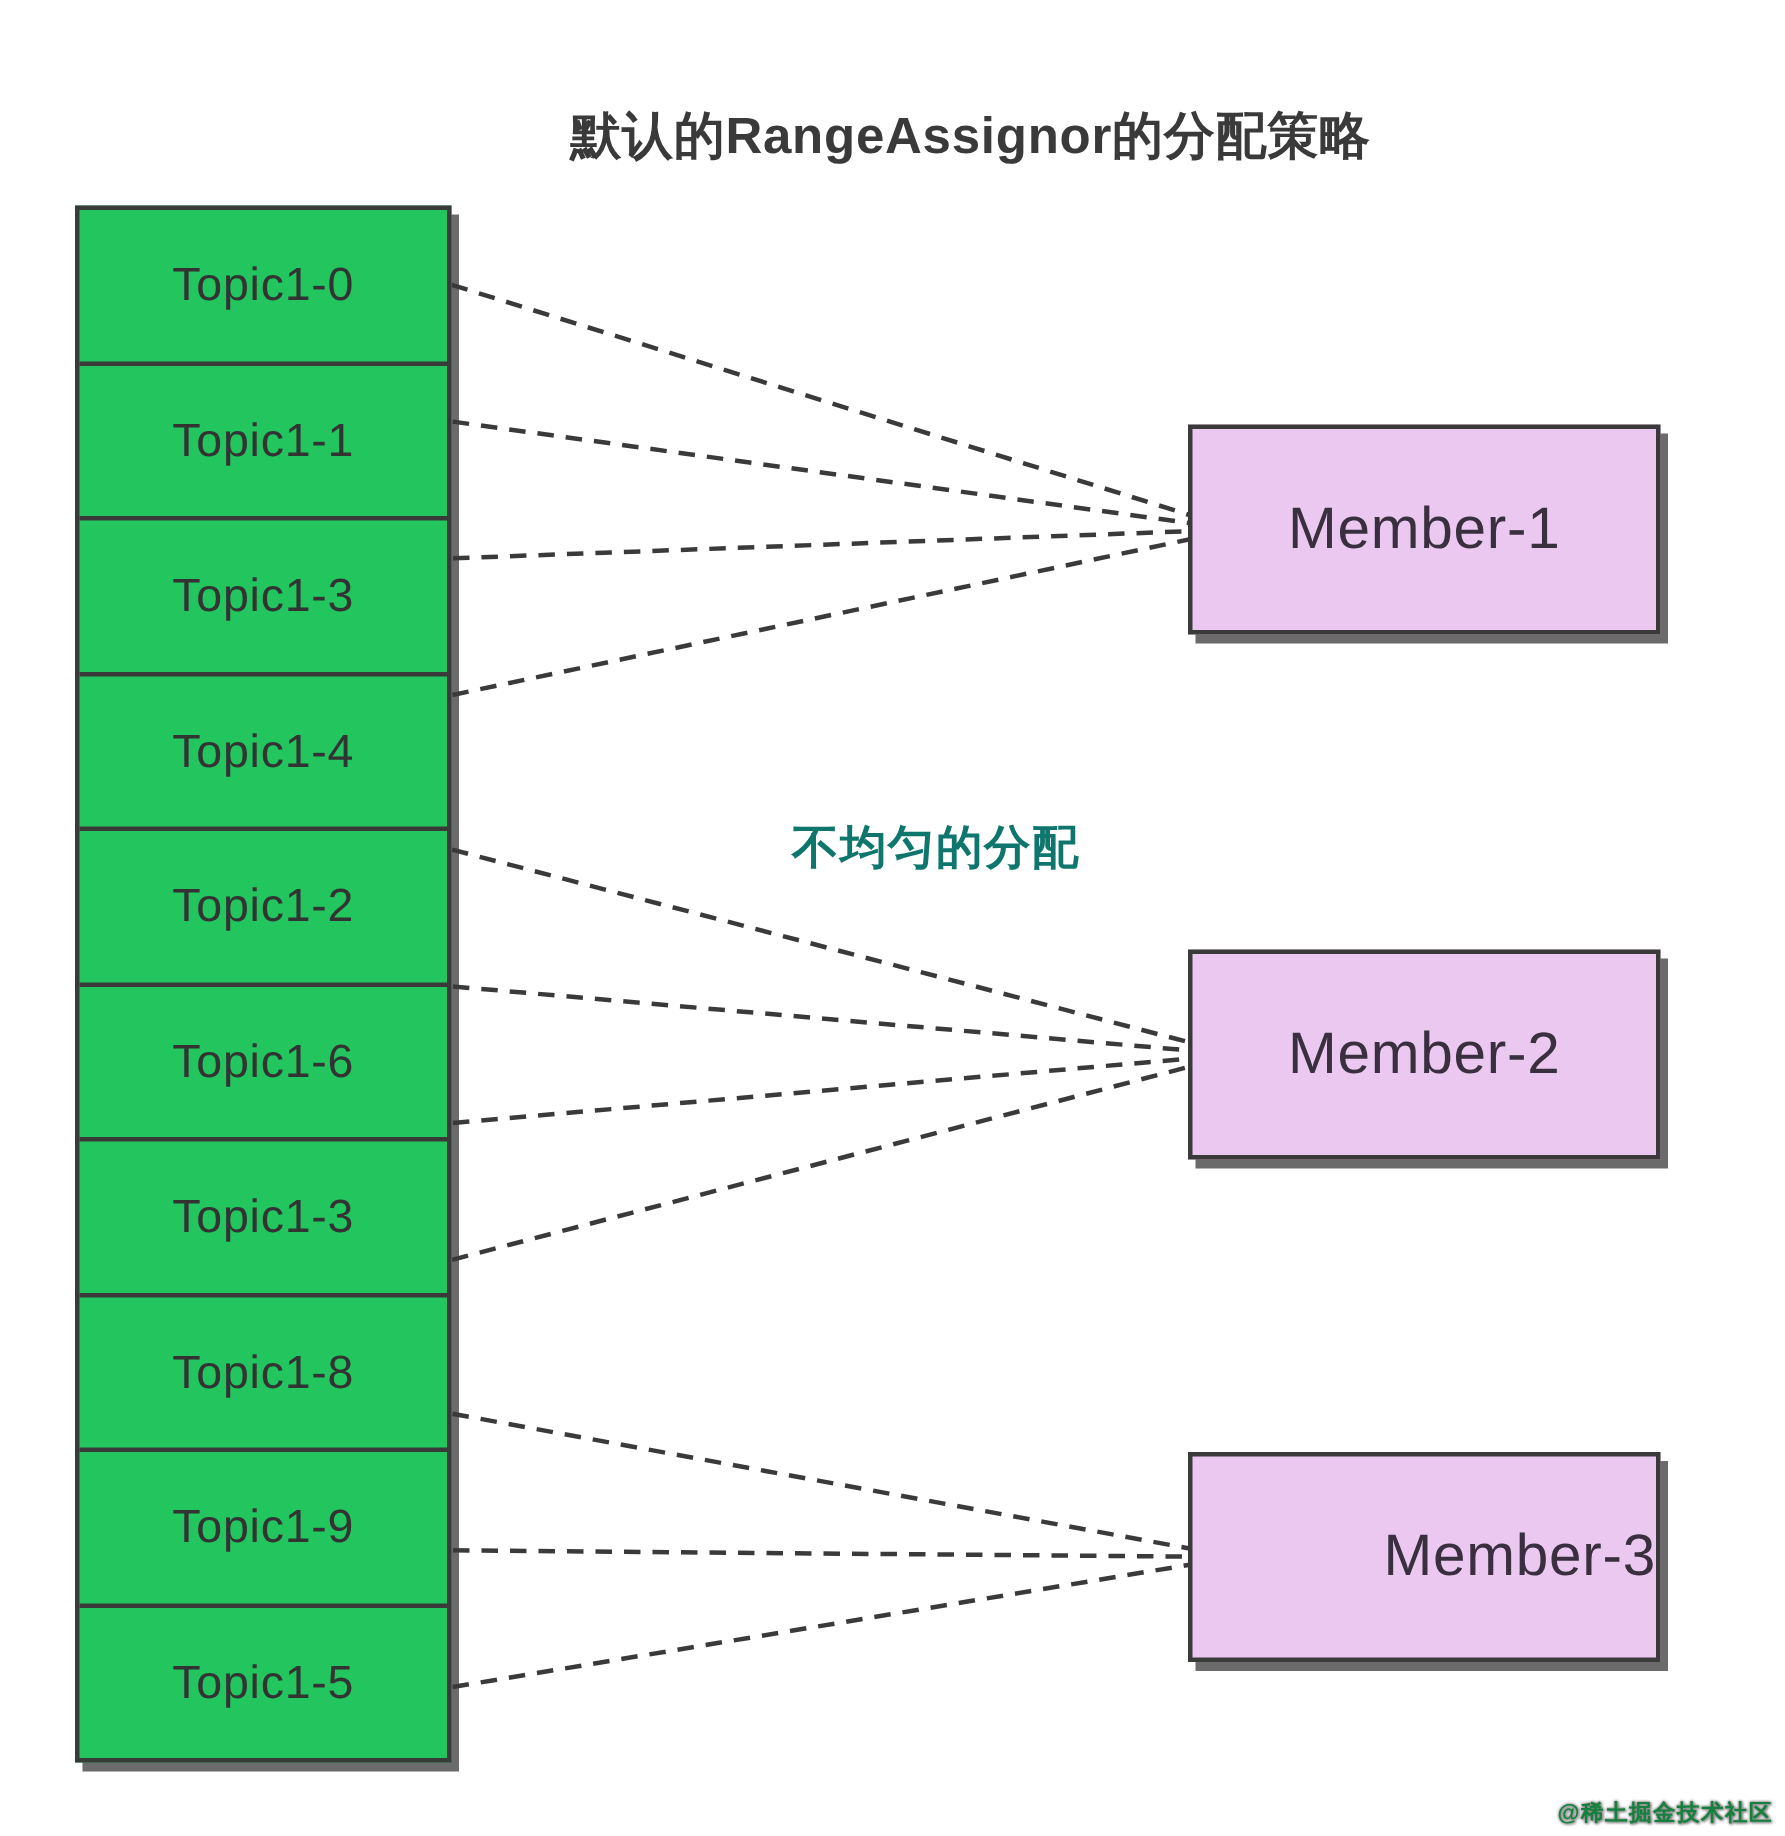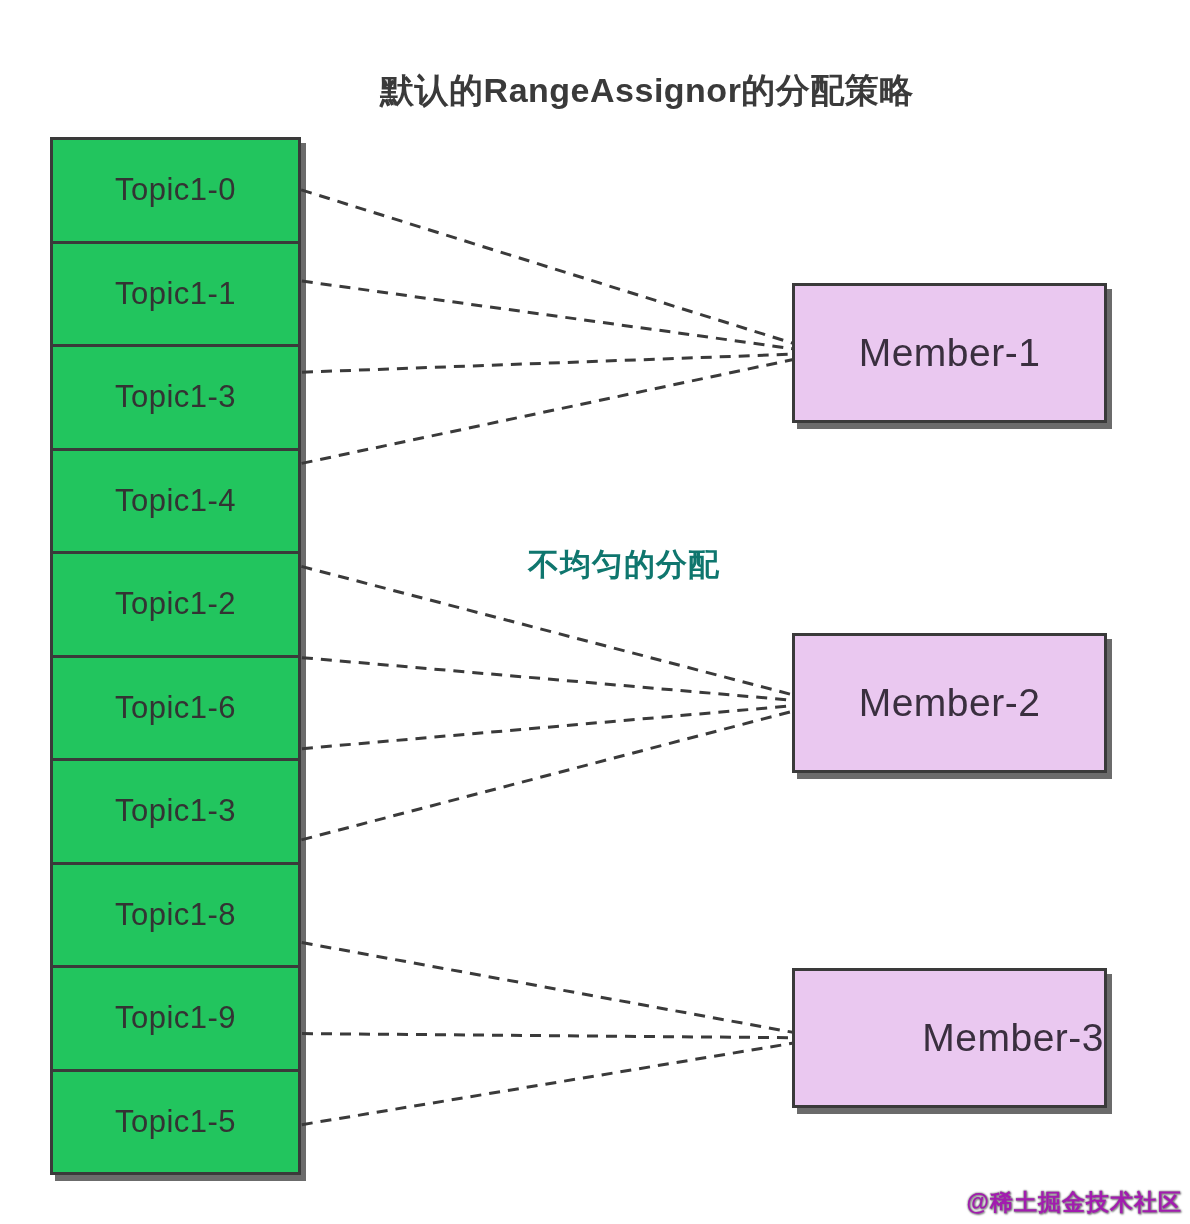--- a/index.html
+++ b/index.html
@@ -88,23 +88,23 @@
     font-size: 31px;
     font-weight: 700;
     color: #0f766e;
     letter-spacing: 1px;
     z-index: 3;
   }
   .watermark {
     position: absolute;
     right: 8px;
     bottom: 6px;
-    font-size: 23px;
+    font-size: 15px;
     font-weight: 600;
-    color: #a21caf;
+    color: #15803d;
     text-shadow: 0 0 2px #8a8a8a, 0 0 2px #8a8a8a, 1px 1px 2px #777777;
     letter-spacing: 1px;
     z-index: 3;
   }
 </style>
 </head>
 <body>
 
 <div class="canvas">
 

